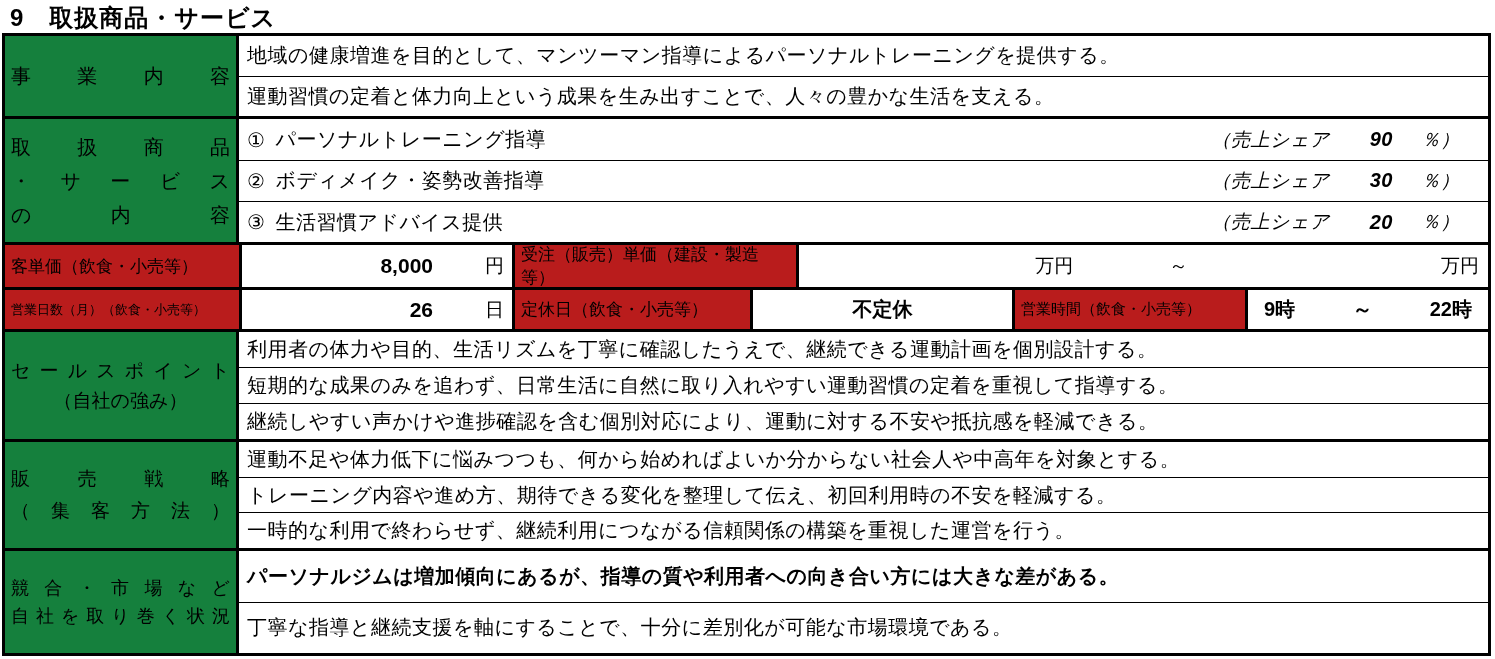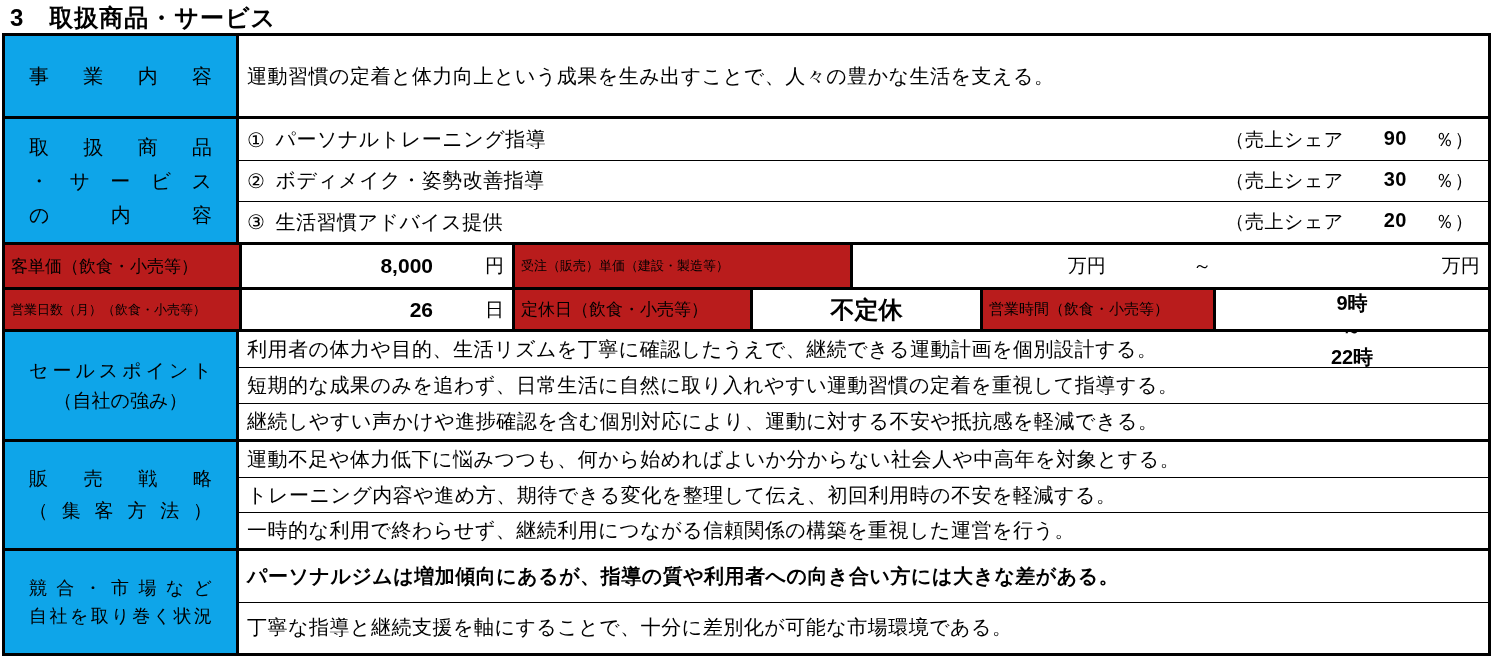--- a/index.html
+++ b/index.html
@@ -17,76 +17,78 @@
   .tbl {
     margin-left:2px; width:1489px; height:623px;
     border:3px solid #000;
     display:flex; flex-direction:column;
     background:#fff;
   }
   .blk { display:flex; border-bottom:3px solid #000; }
   .blk:last-child { border-bottom:none; }
   
   .lbl {
-    width:234px; min-width:234px; background:#0ea5e9;
+    width:234px; min-width:234px; background:#15803d;
     border-right:3px solid #000;
     display:flex; flex-direction:column; justify-content:center;
-    padding:0 24px;
+    padding:0 6px;
     font-family:"Liberation Serif", serif;
   }
   .jl { width:100%; text-align:justify; text-align-last:justify; }
   .cl { width:100%; text-align:center; }
   
   .body { flex:1 1 auto; display:flex; flex-direction:column; min-width:0; }
   .crow {
     flex:1 1 0; display:flex; align-items:center;
     padding-left:8px; border-top:1.5px solid #000;
     font-size:20px; font-weight:500; letter-spacing:0.5px;
     white-space:nowrap; overflow:hidden;
   }
   .crow:first-child { border-top:none; }
   .item-no { margin-right:10px; }
   .share {
-    margin-left:auto; padding-right:14px;
-    display:flex; 
+    margin-left:auto; padding-right:28px;
+    display:flex; align-items:center;
     font-family:"Liberation Serif", serif; font-weight:normal;
     font-size:19px;
+    font-style:italic;
   }
   .share .shv {
     font-family:"Liberation Sans", sans-serif; font-weight:bold;
     font-size:20px; margin:0 28px 0 40px;
   }
   
   .frow { display:flex; }
   .cell { border-right:3px solid #000; display:flex; align-items:center; }
   .cell.last { border-right:none; }
   .blue {
     background:#b91c1c; font-family:"Liberation Serif", serif;
     padding:16px 6px;
   }
   .val { justify-content:flex-end; padding-right:8px;gap:40px; }
   .num { font-weight:bold; font-size:21px; }
   .unit { font-family:"Liberation Serif", serif; font-size:19px; margin-left:12px; }
   .serif { font-family:"Liberation Serif", serif; }
   .sp { display:block; height:1px; }
-  .hours { justify-content:space-between; padding:0 16px; font-weight:bold; font-size:20px;flex-direction:column; }
+  .hours { justify-content:space-between; padding:0 16px; font-weight:bold; font-size:20px; }
   .center { justify-content:center; }
 </style>
 </head>
 <body>
 
-<div class="page-title">3　取扱商品・サービス</div>
+<div class="page-title">9　取扱商品・サービス</div>
 
 <div class="tbl">
 
   <div class="blk" style="height:86px">
     <div class="lbl" style="font-size:20px">
       <div class="jl">事業内容</div>
     </div>
     <div class="body">
+      <div class="crow">地域の健康増進を目的として、マンツーマン指導によるパーソナルトレーニングを提供する。</div>
       <div class="crow">運動習慣の定着と体力向上という成果を生み出すことで、人々の豊かな生活を支える。</div>
     </div>
   </div>
 
   <div class="blk" style="height:130px">
     <div class="lbl" style="font-size:20px; line-height:34px">
       <div class="jl">取扱商品</div>
       <div class="jl">・サービス</div>
       <div class="jl">の内容</div>
     </div>
@@ -120,40 +122,40 @@
       </div>
     </div>
   </div>
 
   <div class="blk frow" style="height:45px">
     <div class="cell blue" style="width:237px; font-size:17px">客単価（飲食・小売等）</div>
     <div class="cell val" style="width:273px">
       <span class="num">8,000</span>
       <span class="unit">円</span>
     </div>
-    <div class="cell blue" style="width:338px; font-size:13px">受注（販売）単価（建設・製造等）</div>
+    <div class="cell blue" style="width:284px; font-size:17px">受注（販売）単価（建設・製造等）</div>
     <div class="cell last serif" style="flex:1; font-size:19px">
       <span class="sp" style="flex:210"></span>
       <span>万円</span>
       <span class="sp" style="flex:85"></span>
       <span>～</span>
       <span class="sp" style="flex:225"></span>
       <span>万円</span>
       <span class="sp" style="flex:8"></span>
     </div>
   </div>
 
   <div class="blk frow" style="height:42px">
     <div class="cell blue" style="width:237px; font-size:13px">営業日数（月）（飲食・小売等）</div>
     <div class="cell val" style="width:273px">
       <span class="num">26</span>
       <span class="unit">日</span>
     </div>
     <div class="cell blue" style="width:238px; font-size:17px">定休日（飲食・小売等）</div>
-    <div class="cell center" style="width:230px; font-weight:bold; font-size:24px">不定休</div>
+    <div class="cell center" style="width:262px; font-weight:bold; font-size:20px">不定休</div>
     <div class="cell blue" style="width:233px; font-size:15px">営業時間（飲食・小売等）</div>
     <div class="cell last hours" style="flex:1">
       <span>9時</span>
       <span>～</span>
       <span>22時</span>
     </div>
   </div>
 
   <div class="blk" style="height:113px">
     <div class="lbl" style="font-size:19px; line-height:30px">

